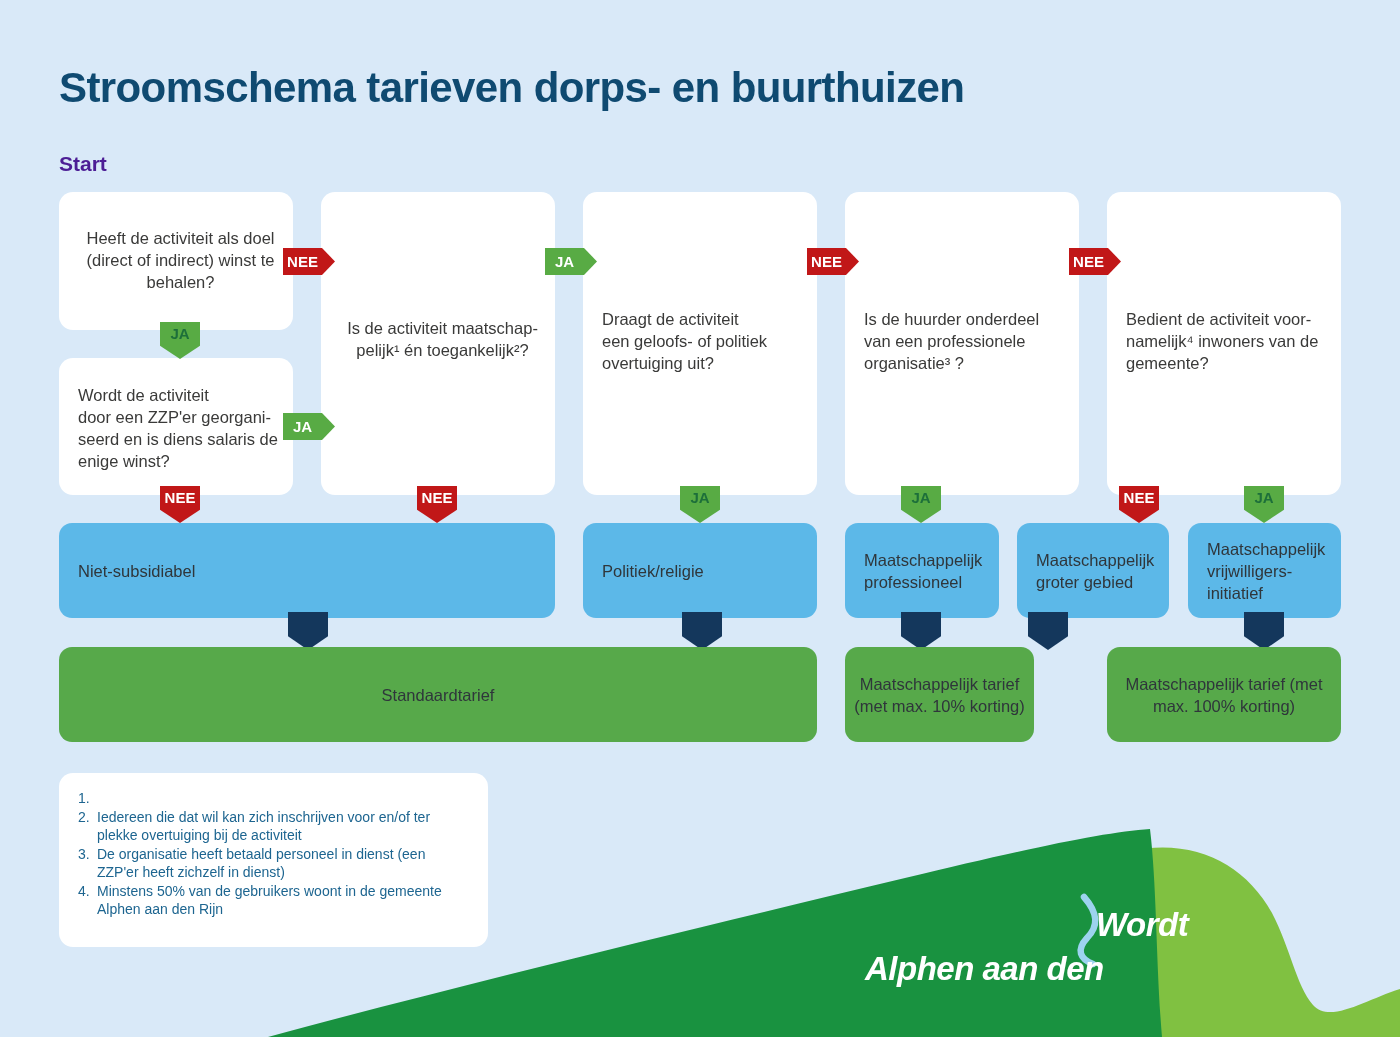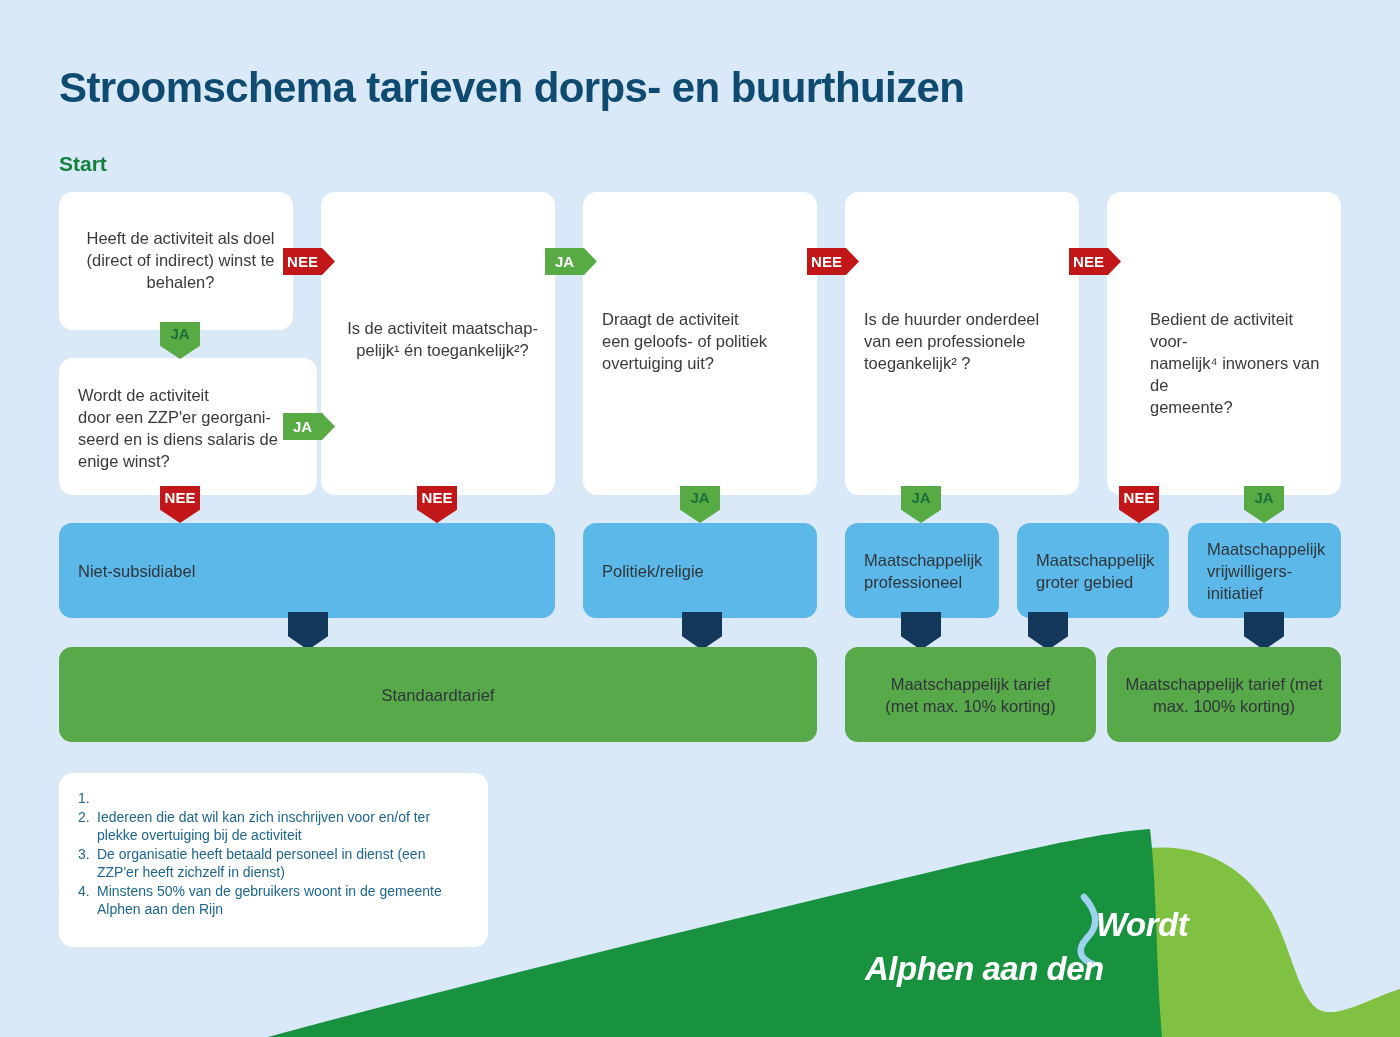--- a/index.html
+++ b/index.html
@@ -1,20 +1,20 @@
 <!DOCTYPE html>
 <html><head>
 <meta charset="utf-8">
 <style>
   html,body{margin:0;padding:0;background:#d9e9f8;}
   .canvas{position:relative;width:1400px;height:1037px;background:#d9e9f8;overflow:hidden;
           font-family:"Liberation Sans",sans-serif;}
   .title{position:absolute;left:59px;top:64px;font-size:42px;font-weight:bold;
          color:#0f4a71;letter-spacing:-0.6px;}
-  .start{position:absolute;left:59px;top:152px;font-size:21px;font-weight:bold;color:#15803d;}
+  .start{position:absolute;left:59px;top:152px;font-size:21px;font-weight:bold;color:#4c1d95;}
   .card{position:absolute;background:#ffffff;border-radius:14px;}
   .card-text{position:absolute;left:19px;right:10px;white-space:pre-line;
              font-size:16.5px;line-height:22px;color:#3a3a39;}
   .ar{position:absolute;width:52px;height:27px;
       clip-path:polygon(0 0,75% 0,100% 50%,75% 100%,0 100%);
       display:flex;align-items:center;justify-content:center;
       padding-right:13px;box-sizing:border-box;
       font-size:15px;font-weight:bold;color:#ffffff;}
   .ad{position:absolute;width:40px;height:37px;
       clip-path:polygon(0 0,100% 0,100% 64%,50% 100%,0 64%);
@@ -44,42 +44,42 @@
 <div class="canvas">
 
   <div class="title">Stroomschema tarieven dorps- en buurthuizen</div>
   <div class="start">Start</div>
 
   <div class="card" style="left:59px;top:192px;width:234px;height:138px;">
     <div class="card-text" style="top:35px;text-align:center;">Heeft de activiteit als doel
 (direct of indirect) winst te
 behalen?</div>
   </div>
-  <div class="card" style="left:59px;top:358px;width:234px;height:137px;padding-left:24px;">
+  <div class="card" style="left:59px;top:358px;width:234px;height:137px;">
     <div class="card-text" style="top:26px;">Wordt de activiteit
 door een ZZP'er georgani-
 seerd en is diens salaris de
 enige winst?</div>
   </div>
   <div class="card" style="left:321px;top:192px;width:234px;height:303px;text-align:center;">
     <div class="card-text" style="top:125px;">Is de activiteit maatschap-
 pelijk¹ én toegankelijk²?</div>
   </div>
   <div class="card" style="left:583px;top:192px;width:234px;height:303px;">
     <div class="card-text" style="top:116px;">Draagt de activiteit
 een geloofs- of politiek
 overtuiging uit?</div>
   </div>
   <div class="card" style="left:845px;top:192px;width:234px;height:303px;">
     <div class="card-text" style="top:116px;">Is de huurder onderdeel
 van een professionele
-toegankelijk² ?</div>
+organisatie³ ?</div>
   </div>
   <div class="card" style="left:1107px;top:192px;width:234px;height:303px;">
-    <div class="card-text" style="top:116px;margin-left:24px;">Bedient de activiteit voor-
+    <div class="card-text" style="top:116px;">Bedient de activiteit voor-
 namelijk⁴ inwoners van de
 gemeente?</div>
   </div>
 
   <div class="ar red" style="left:283px;top:248px;">
       <span>NEE</span>
     </div>
   <div class="ar green" style="left:283px;top:413px;">
       <span>JA</span>
     </div>
@@ -123,21 +123,21 @@
 
   <div class="conn" style="left:288px;top:612px;"></div>
   <div class="conn" style="left:682px;top:612px;"></div>
   <div class="conn" style="left:901px;top:612px;"></div>
   <div class="conn" style="left:1028px;top:612px;"></div>
   <div class="conn" style="left:1244px;top:612px;"></div>
 
   <div class="greenbox" style="left:59px;width:758px;">
     <div class="box-label">Standaardtarief</div>
   </div>
-  <div class="greenbox" style="left:845px;width:251px;">
+  <div class="greenbox" style="left:845px;width:189px;">
     <div class="box-label">Maatschappelijk tarief
 (met max. 10% korting)</div>
   </div>
   <div class="greenbox" style="left:1107px;width:234px;">
     <div class="box-label">Maatschappelijk tarief (met
 max. 100% korting)</div>
   </div>
 
   <div class="footnotes">
     <div class="fn-row">

